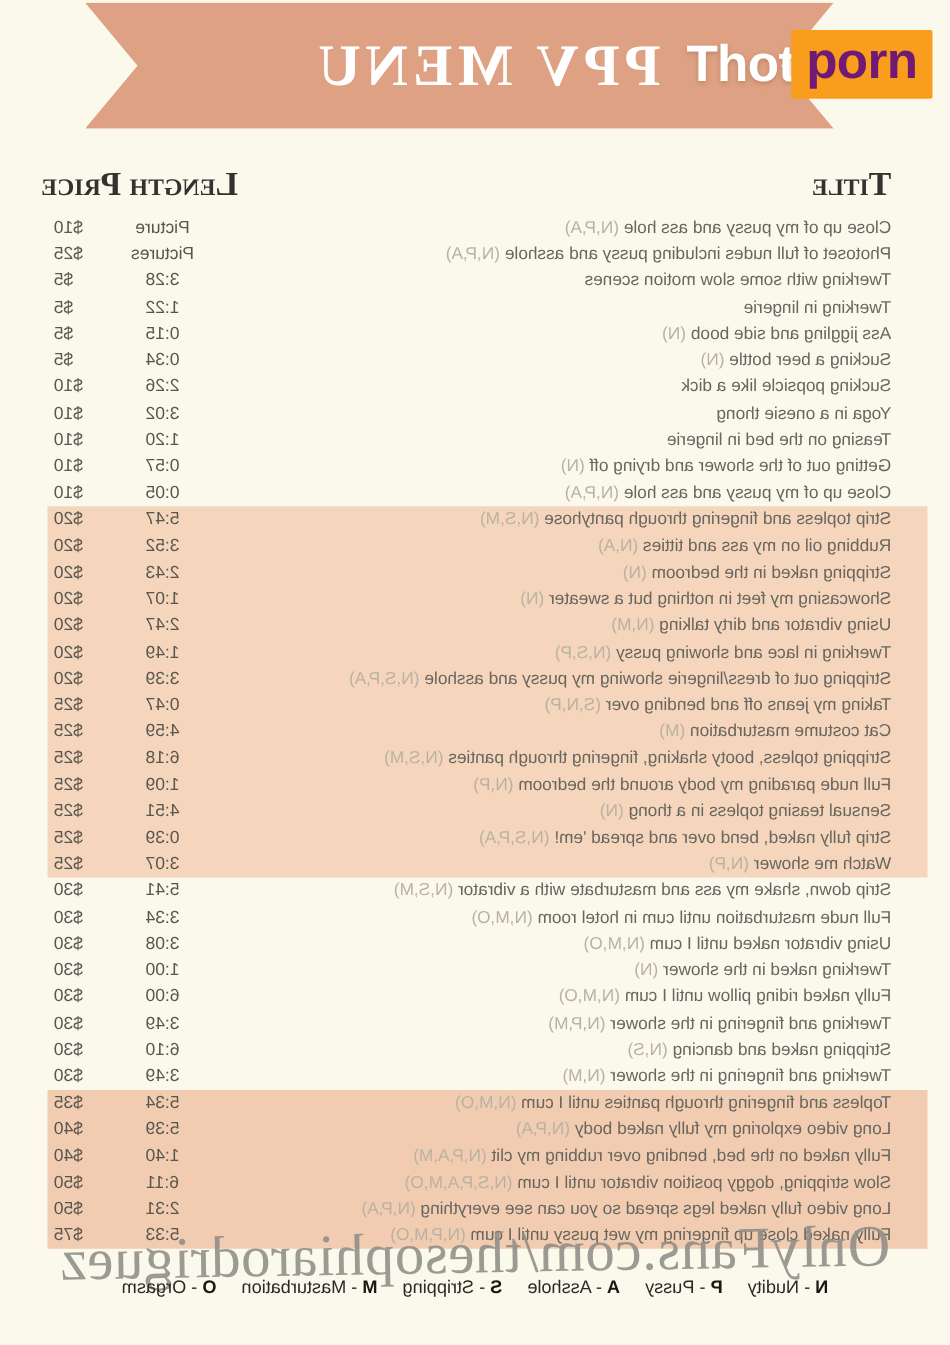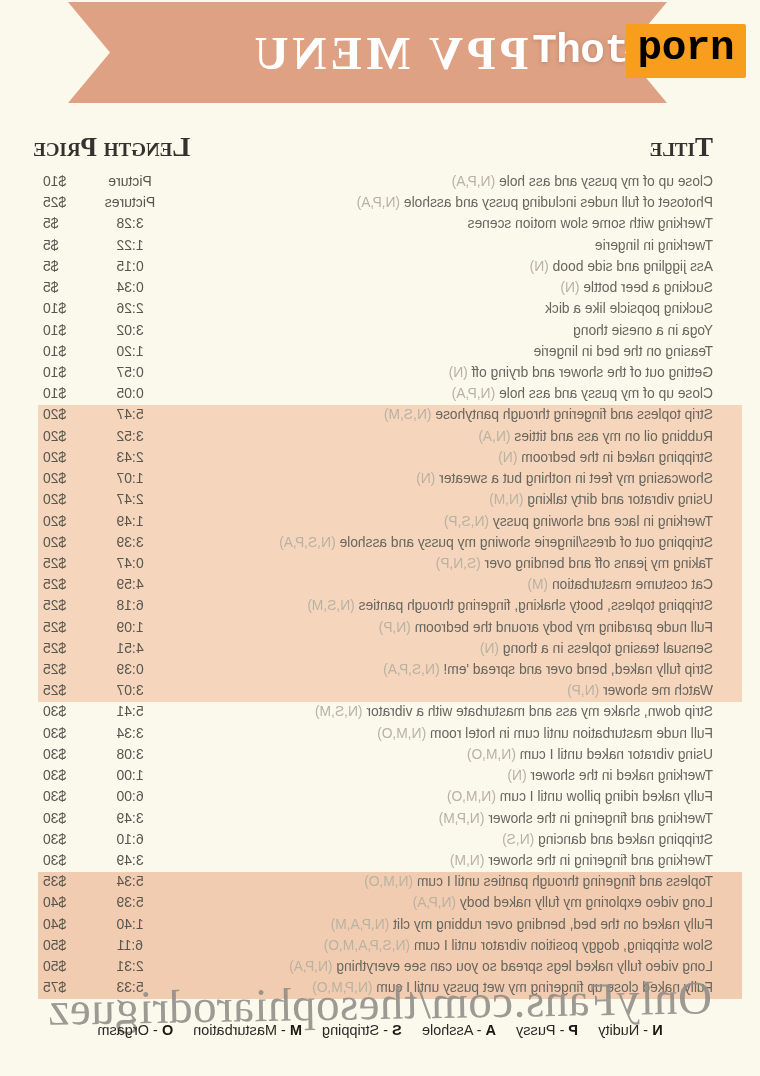--- a/index.html
+++ b/index.html
@@ -52,27 +52,27 @@
     color:#918f8a;opacity:.9;transform:rotate(1deg);white-space:nowrap;
   }
   .legend{
     position:absolute;top:1022px;left:0;width:760px;text-align:center;z-index:4;
     font-size:14.5px;color:#2a2925;white-space:nowrap;
   }
   .legend-item{display:inline-block;margin:0 8px;}
   .legend-key{font-weight:bold;color:#191813;}
 
   
-  .logo{position:absolute;top:24px;right:14px;display:flex;align-items:center;z-index:10;font-family:Liberation Mono, monospace;}
+  .logo{position:absolute;top:24px;right:14px;display:flex;align-items:center;z-index:10;}
   .logo .thot{
     font-weight:bold;font-size:41px;color:#fff;margin-right:-3px;
     text-shadow:0 1px 4px rgba(120,80,50,.35);letter-spacing:-.5px;
   }
   .logo .porn{
-    font-weight:bold;font-size:41px;color:#000000;letter-spacing:-.5px;
+    font-weight:bold;font-size:41px;color:#701a75;letter-spacing:-.5px;
     background:var(--logo-orange,#f89d1c);border-radius:2px;padding:1px 12px 7px;
   }
 </style>
 </head>
 <body>
 
 <div class="page" style="--bg: #fbf8ec; --accent: #dfa183; --logo-orange: #f89d1c;">
 
   <div class="mirror">
 

